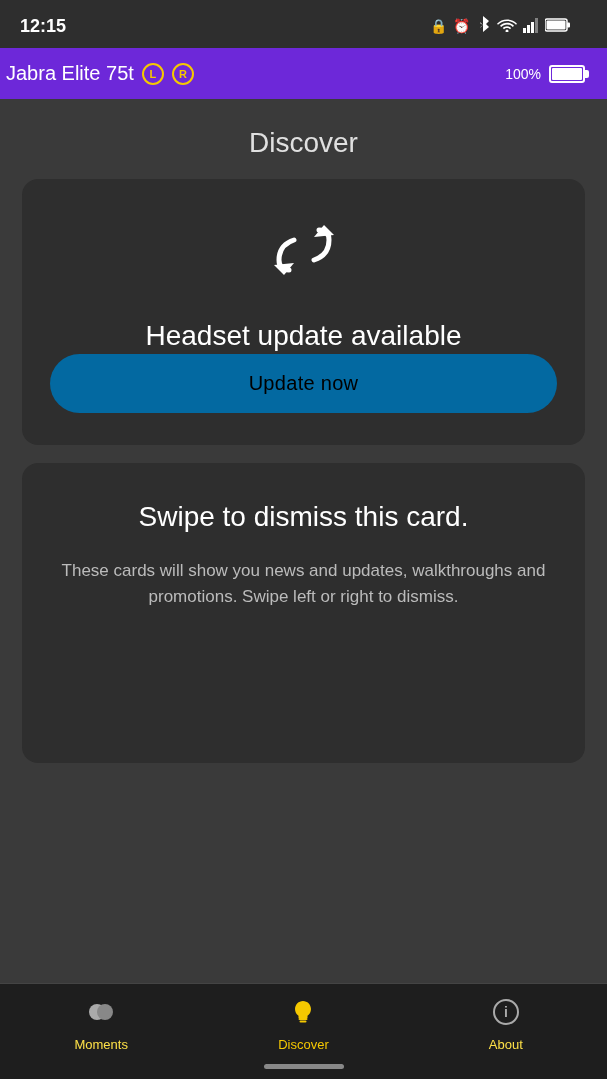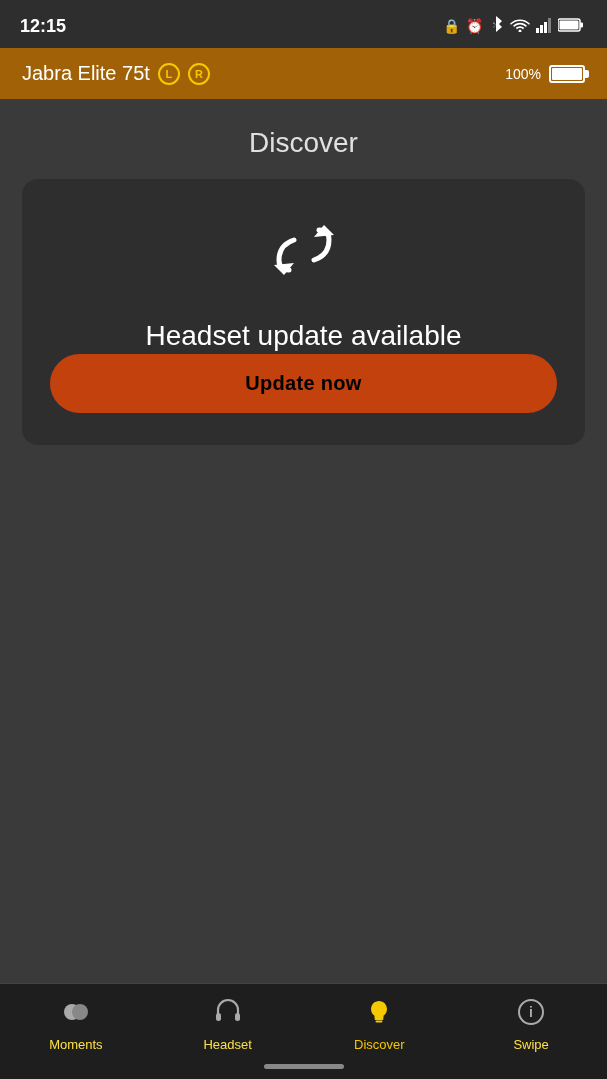--- a/index.html
+++ b/index.html
@@ -13,21 +13,21 @@
       color: #ffffff;
       position: relative;
       overflow-x: hidden;
     }
 
     
     .status-bar {
       display: flex;
       justify-content: space-between;
       align-items: center;
-      padding: 10px 23px 6px 20px;
+      padding: 10px 36px 6px 20px;
       background-color: #2e2e2e;
       height: 48px;
     }
     .status-time {
       font-size: 18px;
       font-weight: 600;
       color: #fff;
     }
     .status-icons {
       display: flex;
@@ -37,22 +37,22 @@
     .status-icons span {
       font-size: 14px;
       color: #fff;
     }
 
     
     .device-header {
       display: flex;
       justify-content: space-between;
       align-items: center;
-      padding: 14px 22px 14px 22px;
-      background-color: #a16207;
+      padding: 14px 22px 14px 6px;
+      background-color: #6d28d9;
     }
     .device-name {
       font-size: 20px;
       font-weight: 500;
       color: #fff;
       display: flex;
       align-items: center;
       gap: 8px;
     }
     .badge {
@@ -140,27 +140,27 @@
 
     .update-title {
       font-size: 28px;
       font-weight: 400;
       color: #ffffff;
       text-align: center;
       line-height: 1.3;
     }
 
     .update-now-btn {
-      background-color: #c2410c;
+      background-color: #0369a1;
       color: #000000;
       border: none;
       border-radius: 50px;
       padding: 18px 0;
       font-size: 20px;
-      font-weight: 700;
+      font-weight: 400;
       width: 100%;
       cursor: pointer;
       letter-spacing: 0.3px;
     }
 
     
     .dismiss-card {
       background-color: #2e2e2e;
       border-radius: 16px;
       padding: 36px 28px 28px;
@@ -300,67 +300,61 @@
         <polygon points="55,10 65,20 45,22" fill="white"></polygon>
 
         <path d="M20 55 Q10 55 10 45 Q10 30 25 25" stroke="white" stroke-width="5" fill="none" stroke-linecap="round"></path>
         <polygon points="15,60 5,50 25,48" fill="white"></polygon>
       </svg>
     </div>
     <div class="update-title">Headset update available</div>
     <button class="update-now-btn">Update now</button>
   </div>
 
+  <div class="dismiss-card">
+    <div class="dismiss-title">Swipe to dismiss this card.</div>
+    <div class="dismiss-desc">These cards will show you news and updates, walkthroughs and promotions. Swipe left or right to dismiss.</div>
+  </div>
 
 </div>
 
 <div class="bottom-nav-with-indicator">
   <div class="nav-row">
 
     <div class="nav-item">
       <div>
         <svg width="32" height="32" viewBox="0 0 32 32" fill="none">
           <circle cx="12" cy="16" r="8" fill="#aaaaaa"></circle>
           <circle cx="20" cy="16" r="8" fill="#888888"></circle>
         </svg>
       </div>
       <span class="nav-label">Moments</span>
     </div>
 
-    <div class="nav-item">
-      <div>
-        <svg width="32" height="32" viewBox="0 0 32 32" fill="none">
-          <path d="M6 18v-4a10 10 0 0 1 20 0v4" stroke="#aaaaaa" stroke-width="2.2" fill="none" stroke-linecap="round"></path>
-          <rect x="4" y="17" width="5" height="8" rx="2.5" fill="#aaaaaa"></rect>
-          <rect x="23" y="17" width="5" height="8" rx="2.5" fill="#aaaaaa"></rect>
-        </svg>
-      </div>
-      <span class="nav-label">Headset</span>
-    </div>
 
     <div class="nav-item active">
       <div>
         <svg width="32" height="32" viewBox="0 0 32 32" fill="none">
 
           <path d="M16 5C11.6 5 8 8.6 8 13c0 2.8 1.4 5.3 3.5 6.8V22h9v-2.2C22.6 18.3 24 15.8 24 13c0-4.4-3.6-8-8-8z" fill="#f5c800"></path>
           <rect x="11.5" y="22" width="9" height="2" rx="1" fill="#f5c800"></rect>
           <rect x="12.5" y="24.5" width="7" height="2" rx="1" fill="#f5c800"></rect>
         </svg>
       </div>
       <span class="nav-label">Discover</span>
     </div>
 
     <div class="nav-item">
       <div>
         <svg width="32" height="32" viewBox="0 0 32 32" fill="none">
           <circle cx="16" cy="16" r="12" stroke="#aaaaaa" stroke-width="2" fill="none"></circle>
           <text x="16" y="21" text-anchor="middle" font-size="14" fill="#aaaaaa" font-weight="bold">i</text>
         </svg>
       </div>
-      <span class="nav-label">Swipe</span>
+      <span class="nav-label">About</span>
     </div>
 
   </div>
   <div class="home-indicator">
     <div class="home-indicator-pill"></div>
   </div>
 </div>
 
 <div style="height: 110px;"></div>
 

